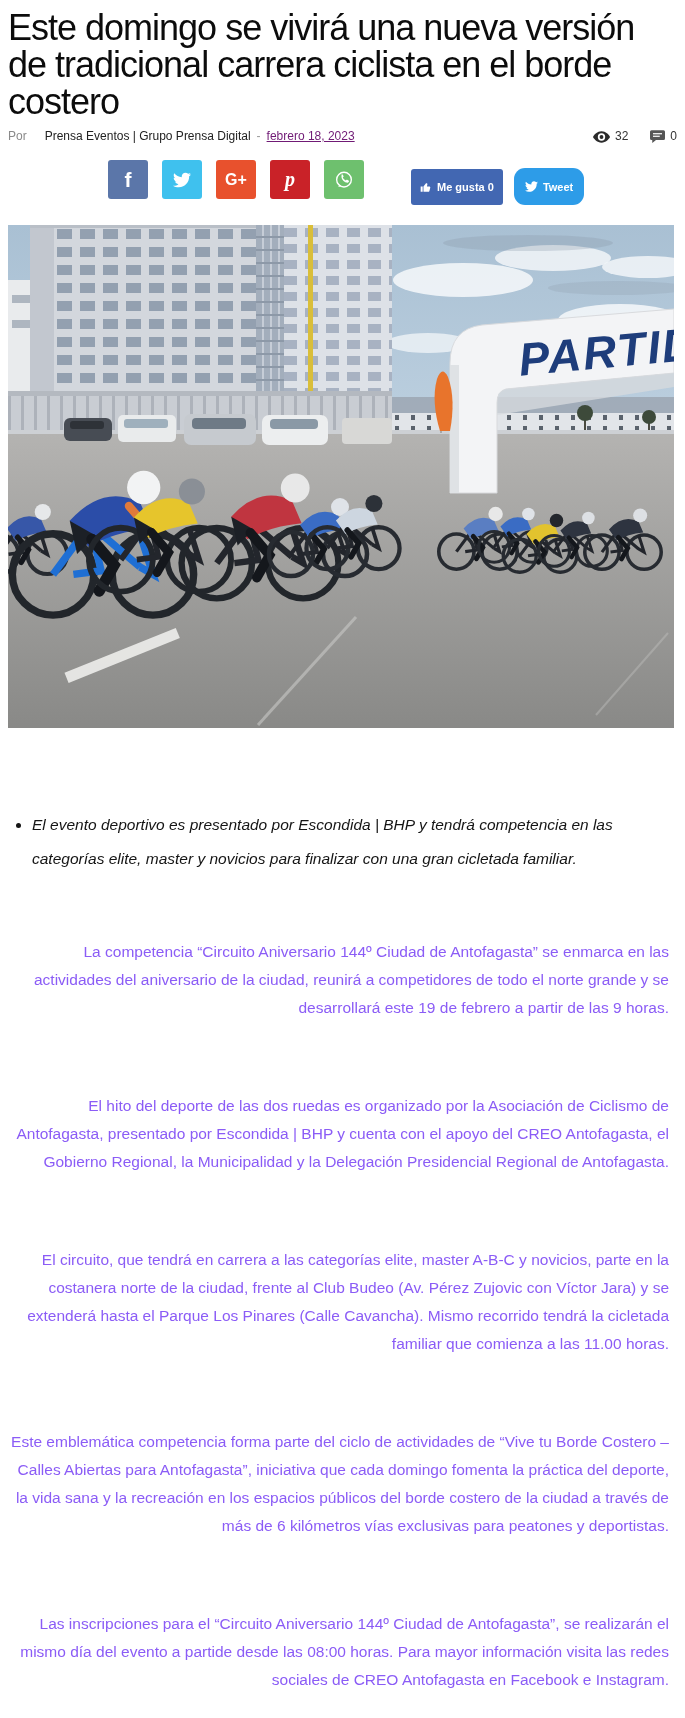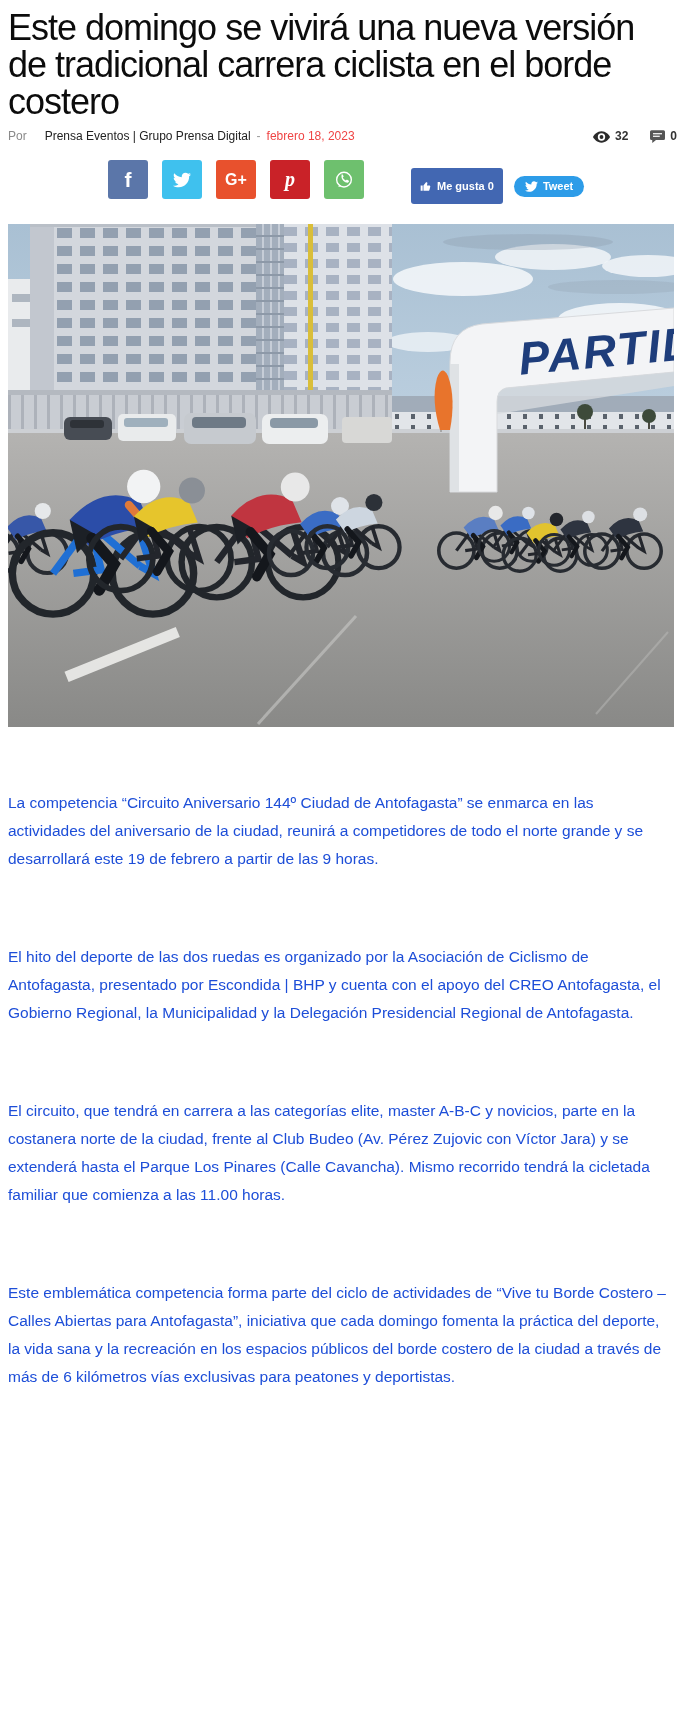--- a/index.html
+++ b/index.html
@@ -18,22 +18,22 @@
   }
 
   
   .byline{
     margin-top:9px;display:flex;align-items:center;
     font-size:12px;color:#8a8a8a;line-height:15px;
   }
   .byline .prefix{margin-right:18px;}
   .byline .author{color:#222;font-weight:normal;text-decoration:none;margin-right:6px;}
   .byline .sep{margin-right:6px;color:#9a9a9a;}
-  .byline .date{color:#ef4444;}
-  .stats{margin-left:auto;display:flex;align-items:center;color:#333;font-weight:bold;}
+  .byline .date{color:#701a75;text-decoration:underline;}
+  .stats{margin-left:auto;display:flex;align-items:center;color:#333;}
   .stat{display:flex;align-items:center;margin-left:22px;font-size:12px;color:#333;}
   .stat svg{margin-right:5px;display:block;}
 
   
   .share-row{margin-top:16px;display:flex;align-items:flex-start;}
   .share-squares{display:flex;margin-left:100px;}
   .share-btn{
     width:40px;height:39px;border-radius:3px;margin-right:14px;
     display:flex;align-items:center;justify-content:center;
     color:#fff;cursor:pointer;border:none;
@@ -42,38 +42,38 @@
   .share-btn .glyph-gp{font-size:16px;font-weight:bold;}
   .share-btn .glyph-p{font-size:20px;font-weight:bold;font-style:italic;font-family:"Liberation Serif",serif;}
   .widget-buttons{display:flex;align-items:center;margin-left:33px;margin-top:8px;}
   .like-btn{
     display:flex;align-items:center;border:none;border-radius:3px;
     color:#fff;font-size:11px;font-weight:bold;padding:18px 9px;height:21px;box-sizing:border-box;cursor:pointer;
   }
   .like-btn svg{margin-right:5px;}
   .tweet-btn{
     display:flex;align-items:center;border:none;border-radius:11px;
-    color:#fff;font-size:11px;font-weight:bold;padding:4px 11px;height:21px;box-sizing:border-box;
+    color:#fff;font-size:11px;font-weight:bold;padding:4px 11px;height:37px;box-sizing:border-box;
     margin-left:11px;cursor:pointer;
   }
   .tweet-btn svg{margin-right:5px;}
 
   
   figure.hero{margin:20px 0 0 0;width:666px;height:503px;}
   figure.hero svg{display:block;}
 
   
   ul.lead{margin:80px 0 0 0;padding:0 0 0 24px;}
   ul.lead li{
     font-size:15.5px;font-style:italic;color:#151515;line-height:34px;
   }
 
   
   .body-copy p{
-    margin:70px 8px 0 0;font-size:15.5px;line-height:28px;color:#1d4ed8;
+    margin:70px 8px 0 0;font-size:15.5px;line-height:28px;color:#8b5cf6;text-align:right;
   }
   .body-copy p.first{margin-top:62px;}
 </style>
 </head>
 <body>
 
 <div class="page">
 
   <h1 class="title">Este domingo se vivirá una nueva versión de tradicional carrera ciclista en el borde costero</h1>
 
@@ -347,21 +347,25 @@
           <circle cx="27" cy="-23" r="22" fill="none" stroke="#272b31" stroke-width="4.5"></circle>
           <path d="M-27,-23 L-7,-50 L20,-27 M-7,-50 L-1,-25 L-16,-23 M20,-27 L27,-23 L20,-45" stroke="#23262c" fill="none" stroke-width="4"></path>
           <path d="M-18,-52 Q0,-72 20,-62 L26,-48 Q6,-46 -8,-38 Z" fill="#2e3440"></path>
           <path d="M-6,-42 L6,-28 L-2,-14" stroke="#14171c" stroke-width="6" fill="none" stroke-linecap="round"></path>
           <circle cx="22" cy="-70" r="9" fill="#dde0e4"></circle>
         </g>
       </g>
     </svg>
   </figure>
 
+  <ul class="lead">
+    <li>El evento deportivo es presentado por Escondida | BHP y tendrá competencia en las categorías elite, master y novicios para finalizar con una gran cicletada familiar.</li>
+  </ul>
 
   <div class="body-copy">
     <p class="first">La competencia “Circuito Aniversario 144º Ciudad de Antofagasta” se enmarca en las actividades del aniversario de la ciudad, reunirá a competidores de todo el norte grande y se desarrollará este 19 de febrero a partir de las 9 horas.</p>
     <p>El hito del deporte de las dos ruedas es organizado por la Asociación de Ciclismo de Antofagasta, presentado por Escondida | BHP y cuenta con el apoyo del CREO Antofagasta, el Gobierno Regional, la Municipalidad y la Delegación Presidencial Regional de Antofagasta.</p>
     <p>El circuito, que tendrá en carrera a las categorías elite, master A-B-C y novicios, parte en la costanera norte de la ciudad, frente al Club Budeo (Av. Pérez Zujovic con Víctor Jara) y se extenderá hasta el Parque Los Pinares (Calle Cavancha). Mismo recorrido tendrá la cicletada familiar que comienza a las 11.00 horas.</p>
     <p>Este emblemática competencia forma parte del ciclo de actividades de “Vive tu Borde Costero – Calles Abiertas para Antofagasta”, iniciativa que cada domingo fomenta la práctica del deporte, la vida sana y la recreación en los espacios públicos del borde costero de la ciudad a través de más de 6 kilómetros vías exclusivas para peatones y deportistas.</p>
+    <p>Las inscripciones para el “Circuito Aniversario 144º Ciudad de Antofagasta”, se realizarán el mismo día del evento a partide desde las 08:00 horas. Para mayor información visita las redes sociales de CREO Antofagasta en Facebook e Instagram.</p>
   </div>
 
 </div>
 
 </body></html>

